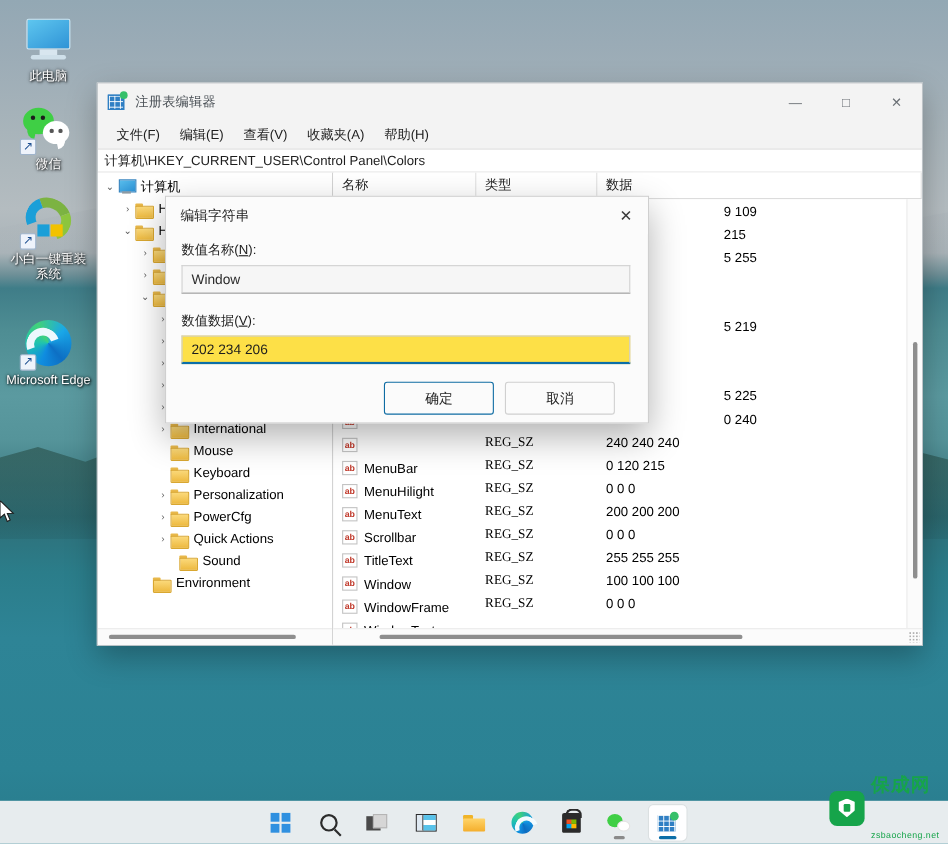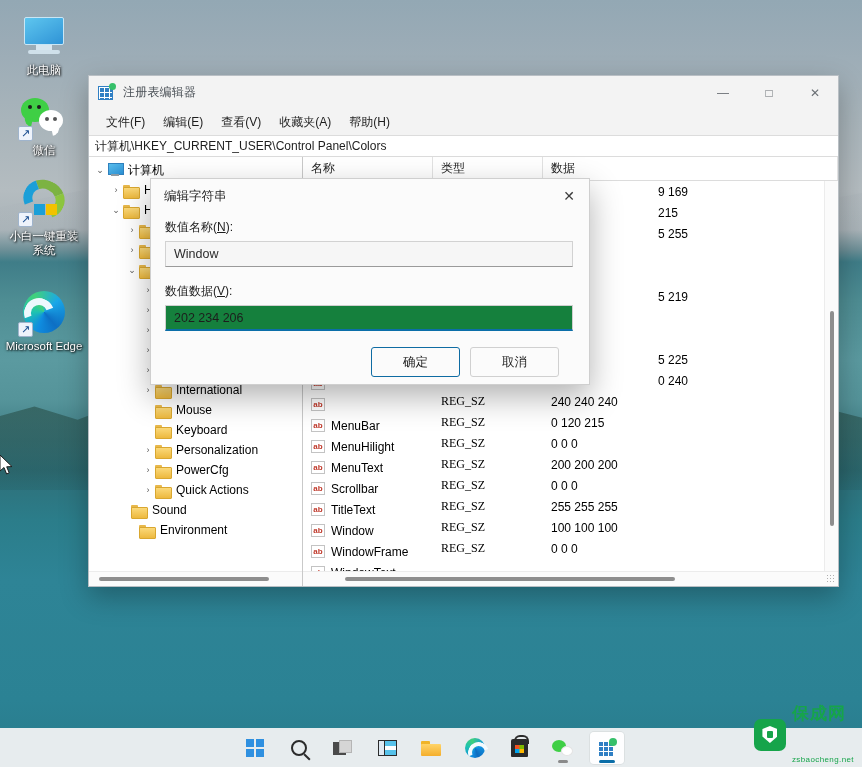--- a/index.html
+++ b/index.html
@@ -262,28 +262,28 @@
   .dlg-body { padding: 6px 16px 0 14px; flex:1; }
   .fld-label { font-size: 12px; color:#1d1d1d; margin-bottom: 5px; }
   .fld-label u { text-decoration: underline; }
   .inp {
     height: 26px; width: 100%; border:1px solid #d2d2d2; border-bottom-color:#9a9a9a;
     background:#fafafa; font-size:12.5px; color:#1d1d1d;
     display:flex; align-items:center; padding-left:8px;
   }
   .inp.readonlyish { background:#f6f6f6; color:#2b2b2b; }
   .inp.focused {
-    background:#15803d; border:1px solid #cfcfcf; border-bottom:2px solid #0b6ea8;
+    background:#fde047; border:1px solid #cfcfcf; border-bottom:2px solid #0b6ea8;
   }
   .gap { height: 16px; }
   .dlg-actions {
     display:flex; justify-content:flex-end; gap:10px; padding: 16px 14px 0 14px;
   }
   .btn {
-    width: 89px; height: 30px; font-size: 12.5px; color:#1d1d1d;
+    width: 100px; height: 30px; font-size: 12.5px; color:#1d1d1d;
     background:#fbfbfb; border:1px solid #d0d0d0; border-radius:3px;
     display:flex; align-items:center; justify-content:center; cursor:default;
   }
   .btn.default { border:1.6px solid #0f6ca3; }
 
   
   #taskbar {
     position:absolute; left:0; bottom:0; width:862px; height:39px;
     background: rgba(243,243,243,0.94);
     display:flex; align-items:center; justify-content:center;
@@ -531,21 +531,21 @@
             <div class="tree-row" style="padding-left: 52px;">
               <span class="chev">›</span>
               <span class="folder"></span>
               <span>PowerCfg</span>
             </div>
             <div class="tree-row" style="padding-left: 52px;">
               <span class="chev">›</span>
               <span class="folder"></span>
               <span>Quick Actions</span>
             </div>
-            <div class="tree-row" style="padding-left: 28px;">
+            <div class="tree-row" style="padding-left: 60px;">
               <span class="chev"></span>
               <span class="folder"></span>
               <span>Sound</span>
             </div>
             <div class="tree-row" style="padding-left: 36px;">
               <span class="chev"></span>
               <span class="folder"></span>
               <span>Environment</span>
             </div>
           </div>
@@ -560,21 +560,21 @@
           <div class="lh-cell lh-type">类型</div>
           <div class="lh-cell lh-data">数据</div>
         </div>
         <div class="list-body" id="list-body">
             <div class="lrow">
               <div class="lc-name">
                 <span class="abico">ab</span>
                 <span></span>
               </div>
               <div class="lc-type"></div>
-              <div class="lc-data" style="padding-left: 115px;">9 169</div>
+              <div class="lc-data" style="padding-left: 115px;">9 109</div>
             </div>
             <div class="lrow">
               <div class="lc-name">
                 <span class="abico">ab</span>
                 <span></span>
               </div>
               <div class="lc-type"></div>
               <div class="lc-data" style="padding-left: 115px;">215</div>
             </div>
             <div class="lrow">

